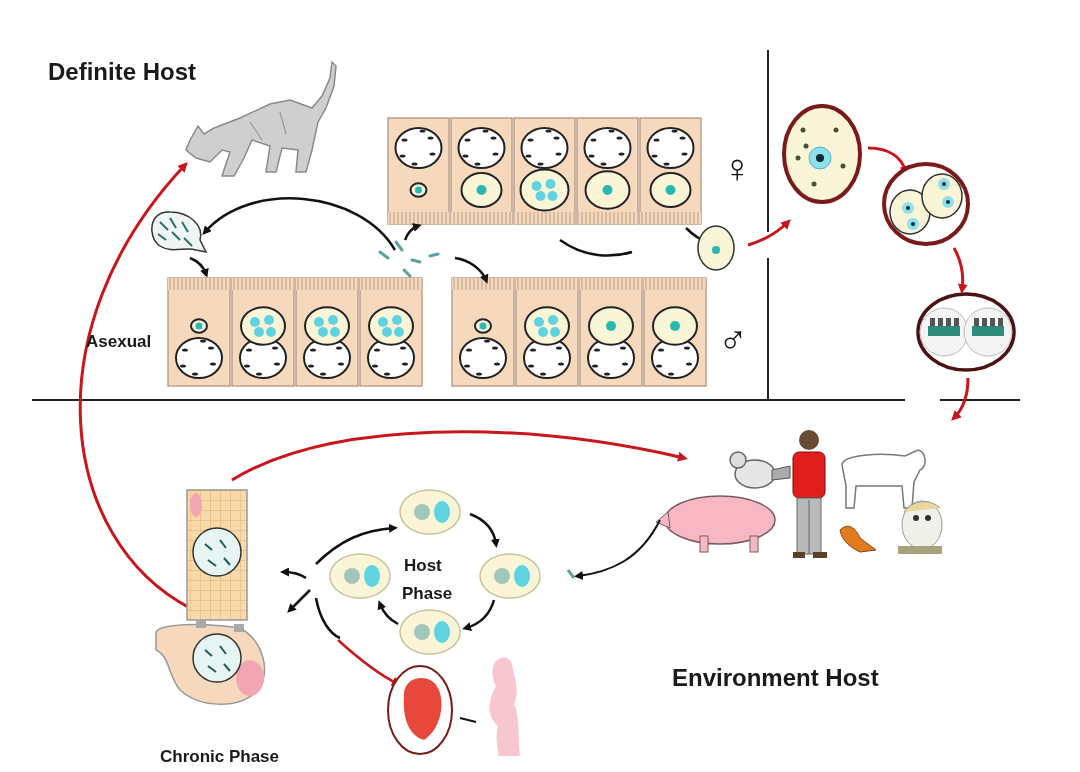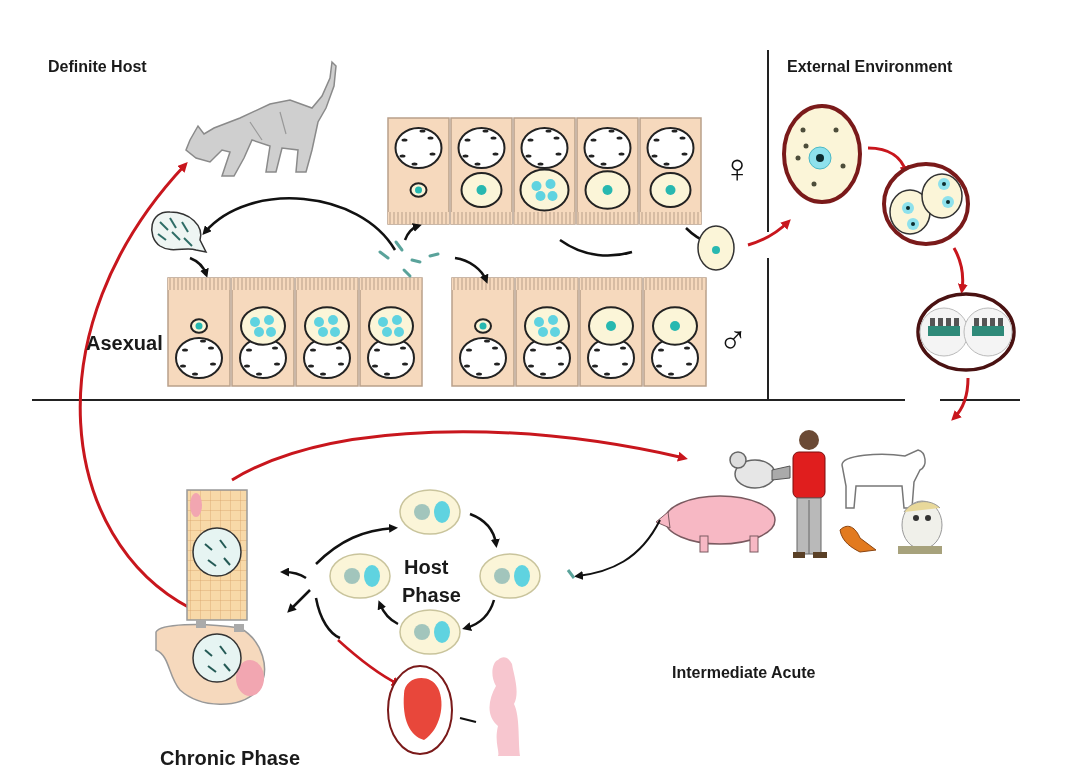--- a/index.html
+++ b/index.html
@@ -1,20 +1,20 @@
 <!DOCTYPE html>
 <html><head>
 <meta charset="utf-8">
 <style>
   html,body{margin:0;padding:0;background:#fff;}
   body{width:1080px;height:772px;position:relative;overflow:hidden;font-family:"Liberation Sans",sans-serif;}
   #stage{position:absolute;left:0;top:0;width:1080px;height:772px;}
   .lbl{position:absolute;font-weight:bold;color:#1a1a1a;white-space:nowrap;}
-  .section-title{font-size:16px;}
-  .sub-label{font-size:20px;}
+  .section-title{font-size:24px;}
+  .sub-label{font-size:17px;}
   .sym{position:absolute;font-size:40px;color:#111;line-height:1;font-weight:bold;}
 </style>
 </head>
 <body>
 
 <div id="stage">
 <svg width="1080" height="772" viewBox="0 0 1080 772" xmlns="http://www.w3.org/2000/svg">
   <defs>
     <marker id="arR" markerWidth="10" markerHeight="10" refX="6" refY="5" orient="auto" markerUnits="userSpaceOnUse">
       <path d="M0,0 L10,5 L0,10 z" fill="#c8161d"></path>
@@ -418,21 +418,20 @@
     <path d="M404,694 C404,676 430,672 438,688 C446,704 440,730 424,740 C410,736 402,720 404,694 Z" fill="#e8473b"></path>
   </g>
   <line x1="460" y1="718" x2="476" y2="722" stroke="#111" stroke-width="2"></line>
   <g>
     <path d="M498,660 C492,662 490,676 496,686 C488,700 486,716 498,726 C494,742 500,752 498,756 L520,756 C518,740 520,716 514,704 C520,692 514,676 512,664 C508,656 502,656 498,660 Z" fill="#f7c6cf"></path>
   </g>
 </svg>
 
   
   <div class="lbl section-title" style="left:48px;top:58px;">Definite Host</div>
-  <div class="lbl section-title" style="left:787px;top:58px;">External Environment</div>
-  <div class="lbl section-title" style="left:672px;top:664px;">Intermediate Acute</div>
+  <div class="lbl section-title" style="left:672px;top:664px;">Environment Host</div>
   <div class="lbl sub-label" style="left:86px;top:332px;">Asexual</div>
   <div class="lbl sub-label" style="left:404px;top:556px;">Host</div>
   <div class="lbl sub-label" style="left:402px;top:584px;">Phase</div>
   <div class="lbl sub-label" style="left:160px;top:714px;margin-top:33px;">Chronic Phase</div>
   <div class="sym" style="left:722px;top:148px;">♀</div>
   <div class="sym" style="left:718px;top:318px;">♂</div>
 </div>
 
 </body></html>

